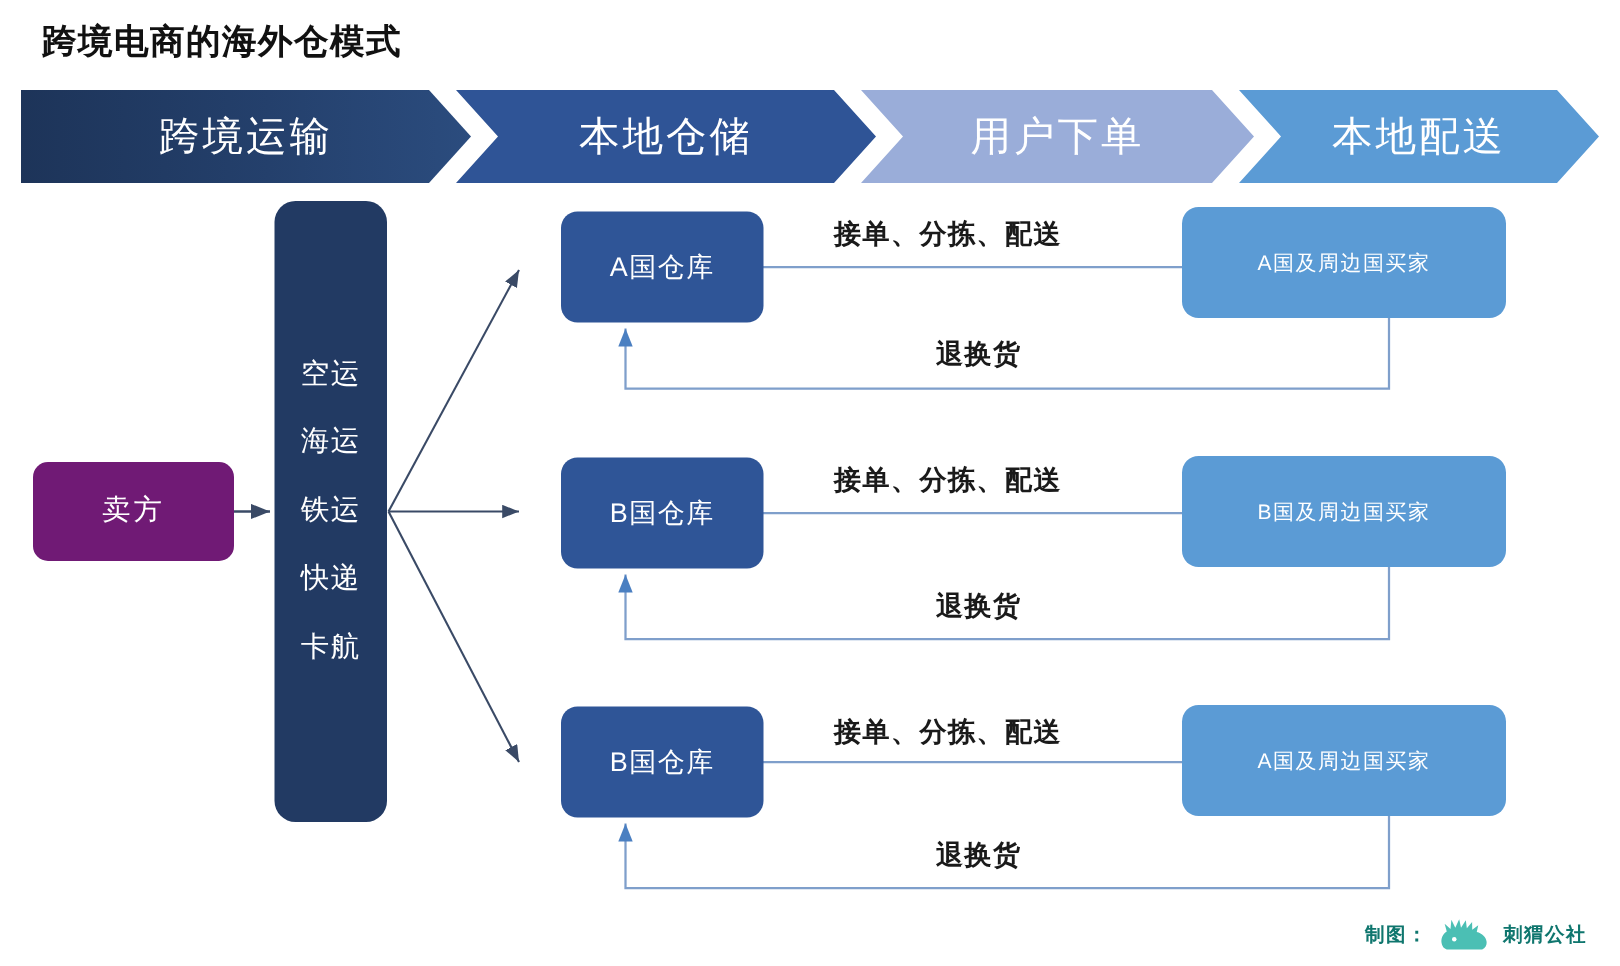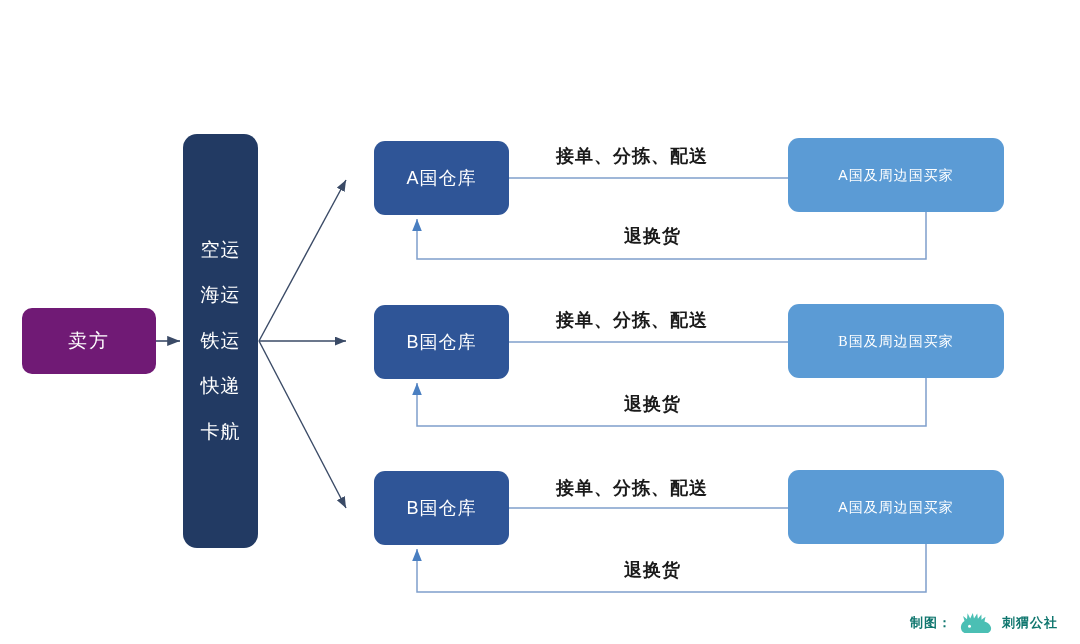--- a/index.html
+++ b/index.html
@@ -64,21 +64,21 @@
   }
   .box-wh{
     left:350px;width:135px;height:74px;
     background:#2f5597;font-size:18px;letter-spacing:1px;border-radius:11px;margin-left:24px;
   }
   .wh-a{top:141px;} .wh-b{top:305px;} .wh-c{top:471px;}
   .box-buyer{
     left:788px;width:216px;height:74px;
     background:#5b9bd5;font-size:14px;letter-spacing:1px;border-radius:11px;
   }
-  .by-a{top:138px;} .by-b{top:304px;font-family:Liberation Serif, serif;} .by-c{top:470px;}
+  .by-a{top:138px;} .by-b{top:304px;} .by-c{top:470px;}
 
   
   .elabel{
     position:absolute;font-size:18px;color:#1a1a1a;
     letter-spacing:1px;white-space:nowrap;font-weight:bold;
   }
   .lbl-fwd{left:556px;}
   .lbl-ret{left:624px;}
 
   
@@ -87,21 +87,36 @@
     display:flex;align-items:center;gap:6px;
     color:#0f766e;font-size:13px;font-weight:bold;letter-spacing:1px;
   }
   .credit .hog{display:block;}
 </style>
 </head>
 <body>
 
 <div id="canvas">
 
+  <div class="title">跨境电商的海外仓模式</div>
 
+  <div class="banner">
+    <div class="chev chev-0">
+      <span>跨境运输</span>
+    </div>
+    <div class="chev chev-1">
+      <span>本地仓储</span>
+    </div>
+    <div class="chev chev-2">
+      <span>用户下单</span>
+    </div>
+    <div class="chev chev-3">
+      <span>本地配送</span>
+    </div>
+  </div>
 
   <svg width="1080" height="644" style="position:absolute;left:0;top:0;">
     <defs>
       <marker id="ah-dark" markerWidth="9" markerHeight="9" refX="8" refY="3.2" orient="auto">
         <path d="M0,0 L8,3.2 L0,6.4 z" fill="#3a4a66"></path>
       </marker>
       <marker id="ah-blue" markerWidth="9" markerHeight="9" refX="8" refY="3.2" orient="auto">
         <path d="M0,0 L8,3.2 L0,6.4 z" fill="#4a7fc1"></path>
       </marker>
     </defs>

